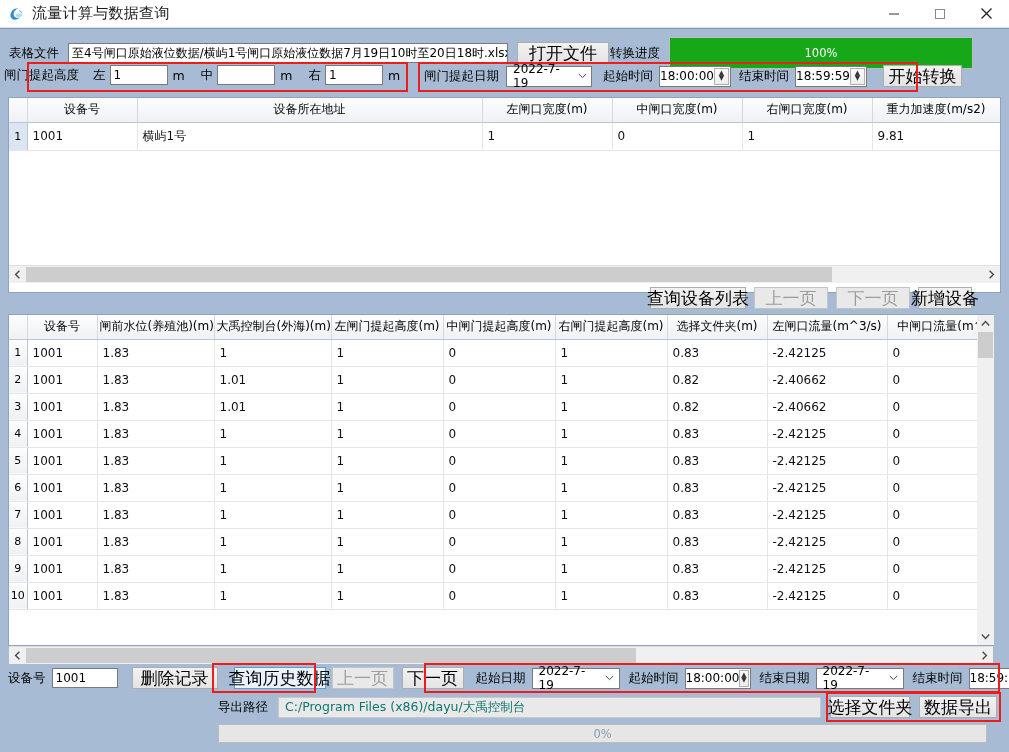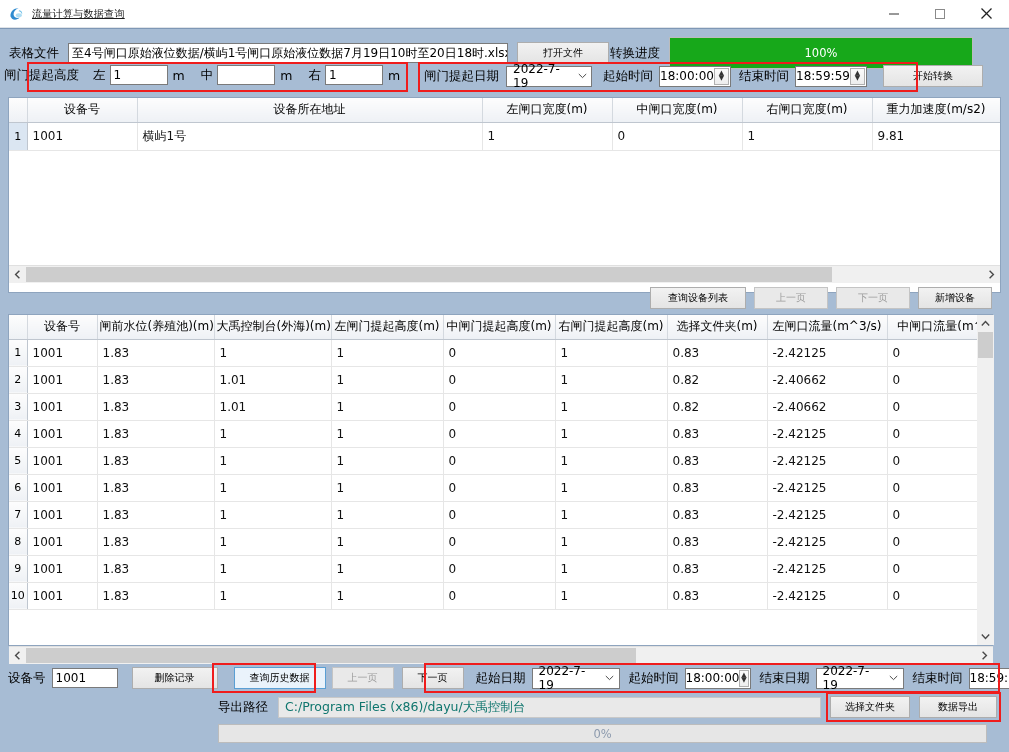--- a/index.html
+++ b/index.html
@@ -25,21 +25,21 @@
     position: absolute; left: 0; top: 0; width: 1009px; height: 28px;
     background: #ffffff;
     border-bottom: 1px solid #dfe3e8;
     display: flex; align-items: center;
   }
   .title-icon {
     width: 18px; height: 18px; margin-left: 7px; margin-right: 7px;
     position: relative; flex: none;
   }
   .title-text {
-    font-size: 10px; color: #1b1b1b; letter-spacing: .3px; text-decoration: underline;
+    font-size: 15px; color: #1b1b1b; letter-spacing: .3px;
   }
   .winbtns {
     margin-left: auto; display: flex; height: 28px;
   }
   .winbtn {
     width: 46px; height: 28px;
     display: flex; align-items: center; justify-content: center;
     color: #2b2b2b;
   }
   .winbtn svg { display: block; }
@@ -65,21 +65,21 @@
     display: flex; align-items: center;
     color: #000;
     white-space: nowrap; overflow: hidden;
   }
   .txtbox.readonly { color: #000; }
 
   .btn {
     background: linear-gradient(#f2f2f2,#e4e4e4);
     border: 1px solid #adadad;
     height: 22px;
-    font-size: 10px;
+    font-size: 17px;
     display: flex; align-items: center; justify-content: center;
     color: #000; white-space: nowrap;
     padding: 0 8px;
   }
   .btn.disabled { color: #9d9d9d; background: #e9e9e9; border-color: #c4c4c4; }
   .btn.hl { border: 1px solid #5a9fd4; background: #eaf3fb; }
 
   .progress {
     height: 32px; background: #e6e6e6; border: 1px solid #bcbcbc;
     position: relative; overflow: hidden;
@@ -281,21 +281,21 @@
           </span>
       </div>
       <span class="lbl" style="margin-left:8px;">结束时间</span>
       <div class="spin" style="width:72px; margin-left:6px;">
         <span class="sval">18:59:59</span>
         <span class="sarrows">
             <i>▲</i>
             <i>▼</i>
           </span>
       </div>
-      <div class="btn" style="width:100px; margin-left:16px;">开始转换</div>
+      <div class="btn" style="width:79px; margin-left:16px;">开始转换</div>
     </div>
 
     <div class="redbox" style="left:27px; top:33px; width:381px; height:30px;"></div>
     <div class="redbox" style="left:418px; top:33px; width:500px; height:30px;"></div>
 
     <div class="tablepane" style="left:8px; top:68px; width:993px; height:196px;">
       <table class="grid" id="dev-table">
         <colgroup>
           <col style="width:18px">
             <col style="width:110px">
@@ -343,21 +343,21 @@
         <svg width="7" height="9" viewBox="0 0 7 9">
             <path d="M1.6 0.8 L5.4 4.5 L1.6 8.2" fill="none" stroke="#4a4a4a" stroke-width="1.4"></path>
           </svg>
       </div>
     </div>
 
     <div class="row" style="left:650px; top:258px;justify-content:flex-end;">
       <div class="btn" style="width:96px;">查询设备列表</div>
       <div class="btn disabled" style="width:74px; margin-left:8px;">上一页</div>
       <div class="btn disabled" style="width:74px; margin-left:8px;">下一页</div>
-      <div class="btn" style="width:74px; margin-left:8px;">新增设备</div>
+      <div class="btn" style="width:54px; margin-left:8px;">新增设备</div>
     </div>
 
     <div class="tablepane" style="left:8px; top:285px; width:985px; height:332px;">
       <table class="grid" id="data-table">
         <colgroup>
           <col style="width:18px">
             <col style="width:70px">
             <col style="width:117px">
             <col style="width:117px">
           <col style="width:112px">

